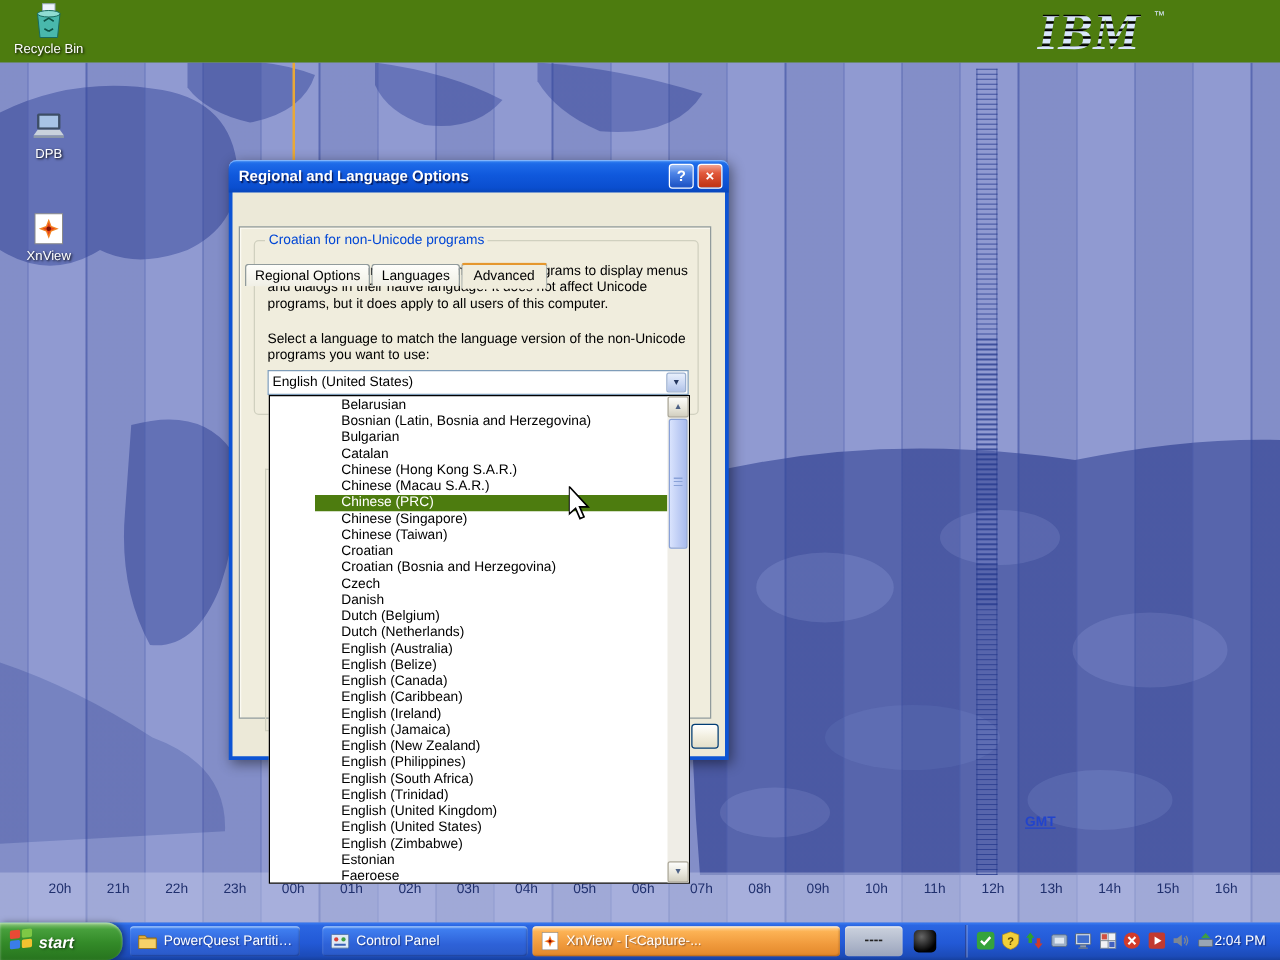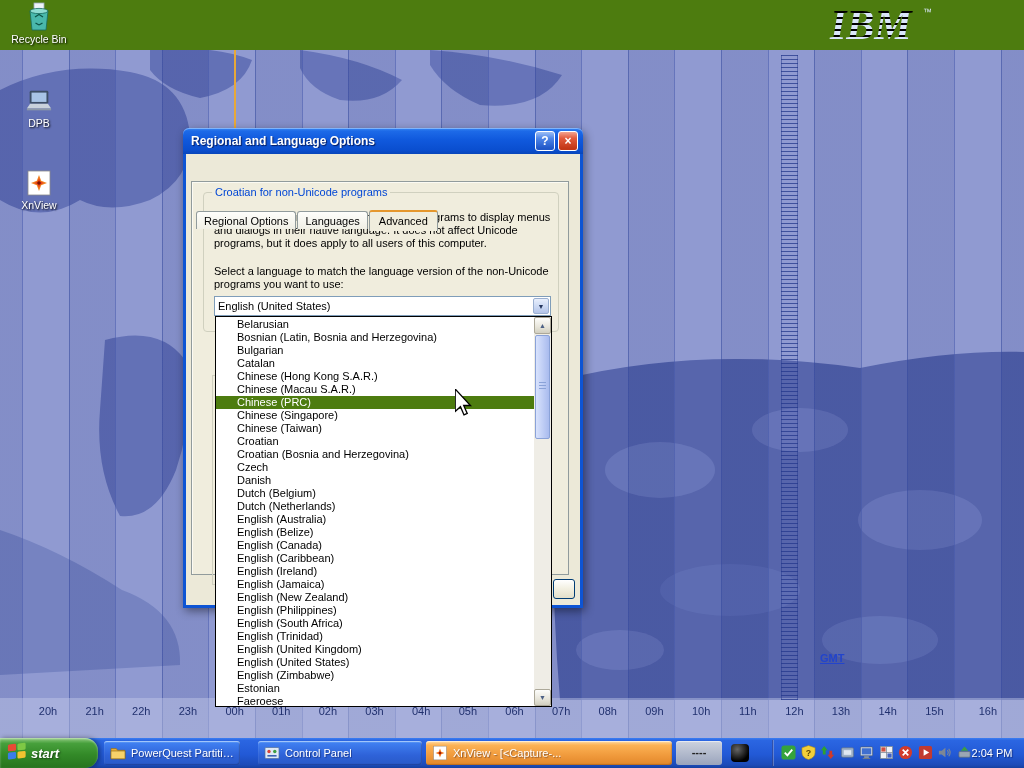--- a/index.html
+++ b/index.html
@@ -75,21 +75,21 @@
   .sliver-h1 { position:absolute; left:20px; top:193px; width:10px; height:1px; background:#d0d0bf; }
   .sliver-h2 { position:absolute; left:20px; top:402px; width:10px; height:1px; background:#d0d0bf; }
 
   .btn-fragment { position:absolute; left:553px; top:579px; width:22px; height:20px; z-index:11;
     border:1px solid #003c74; border-radius:3px; background:linear-gradient(180deg,#fff,#f2efe0 50%,#e3dfca); }
 
   
   .droplist { position:absolute; left:215px; top:316px; width:337px; height:391px; background:#fff;
     border:1px solid #000; z-index:20; }
   .items { position:absolute; left:0; top:0; right:17px; bottom:0; padding-top:1px; overflow:hidden; }
-  .list-item { height:13px; line-height:13px; font-size:11px; padding-left:21px; white-space:nowrap; color:#000; }
+  .list-item { height:13px; line-height:13px; font-size:11px; padding-left:21px; white-space:nowrap; color:#000;margin-left:36px; }
   .list-item.selected { background:#4d7c0f; color:#fff; }
   .scrollbar { position:absolute; right:0; top:0; width:17px; height:100%; background:#efede6; }
   .sb-btn { position:absolute; left:0; width:17px; height:17px;
     background:linear-gradient(180deg,#fdfdfb,#e7e5da 60%,#d2cfc0); border:1px solid #aca899; border-radius:2px;
     font-size:7px; color:#4d6185; text-align:center; line-height:15px; }
   .sb-up { top:0; }
   .sb-down { bottom:0; }
   .sb-thumb { position:absolute; left:1px; top:18px; width:15px; height:104px;
     background:linear-gradient(90deg,#d9e3fd,#bccbf4 60%,#a9bbee); border:1px solid #8aa2d8; border-radius:2px; }
   .sb-thumb::after { content:""; position:absolute; left:3px; right:3px; top:46px; height:8px;
@@ -164,21 +164,21 @@
     <span class="hour-label" style="left: 498.5px;">06h</span>
     <span class="hour-label" style="left: 545.15px;">07h</span>
     <span class="hour-label" style="left: 591.8px;">08h</span>
     <span class="hour-label" style="left: 638.45px;">09h</span>
     <span class="hour-label" style="left: 685.1px;">10h</span>
     <span class="hour-label" style="left: 731.75px;">11h</span>
     <span class="hour-label" style="left: 778.4px;">12h</span>
     <span class="hour-label" style="left: 825.05px;">13h</span>
     <span class="hour-label" style="left: 871.7px;">14h</span>
     <span class="hour-label" style="left: 918.35px;">15h</span>
-    <span class="hour-label" style="left: 965px; text-align: right;">16h</span>
+    <span class="hour-label" style="left: 965px;">16h</span>
   </div>
 
 <div class="top-band">
   <svg class="ibm-logo" width="108" height="48" viewBox="0 0 108 48">
     <defs>
       <pattern id="ibmstripes" width="4" height="6" patternUnits="userSpaceOnUse">
         <rect width="4" height="4" fill="#d9e6fa"></rect>
         <rect y="4" width="4" height="2" fill="#000"></rect>
       </pattern>
     </defs>

